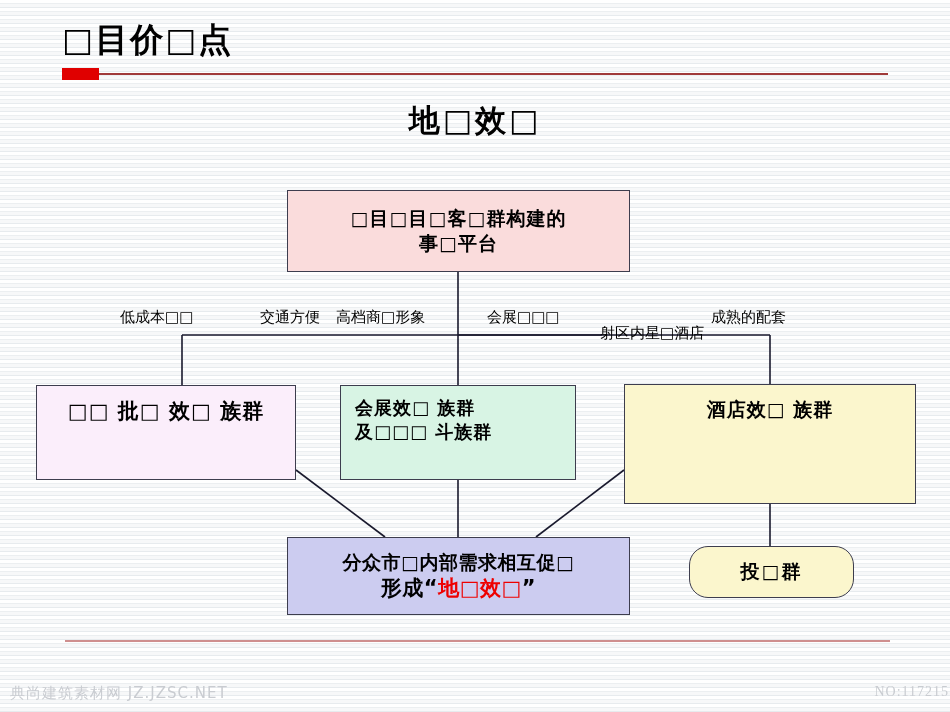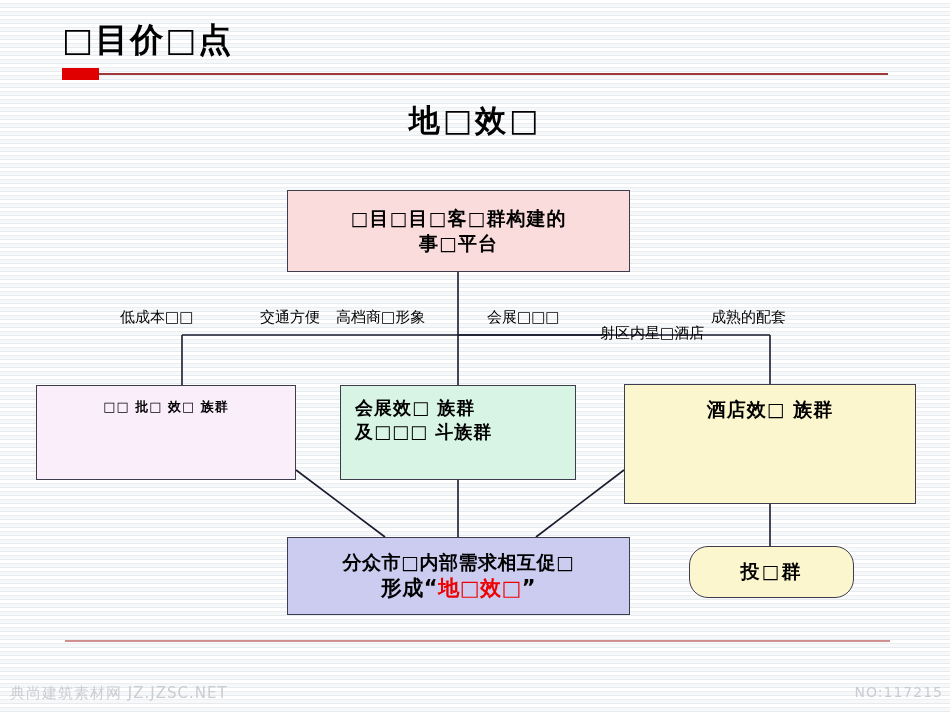--- a/index.html
+++ b/index.html
@@ -98,21 +98,21 @@
     width: 343px; height: 82px;
     background: #fadcdc;
     font-size: 19px;
     letter-spacing: 1px;
   }
   
   #node-left {
     left: 36px; top: 385px;
     width: 260px; height: 95px;
     background: #fbeefb;
-    font-size: 13px;
+    font-size: 21px;
     letter-spacing: 1px;
     justify-content: flex-start;
     padding-top: 12px;
   }
   
   #node-mid {
     left: 340px; top: 385px;
     width: 236px; height: 95px;
     background: #d8f4e4;
     font-size: 18px;
@@ -185,25 +185,26 @@
   #footer-left {
     position: absolute;
     left: 10px; top: 684px;
     font-size: 15px;
     color: #c9ccd1;
     letter-spacing: 1px;
     white-space: nowrap;
   }
   #footer-right {
     position: absolute;
-    right: 7px; top: 684px;
+    right: 1px; top: 684px;
     font-size: 14px;
     color: #c9ccd1;
     letter-spacing: 1px;
     white-space: nowrap;
+    font-family: Liberation Serif, serif;
   }
 </style>
 </head>
 <body>
 
 <div id="slide">
 
   <div id="title-text">□目价□点</div>
   <div id="title-rule"></div>
   <div id="title-accent"></div>

